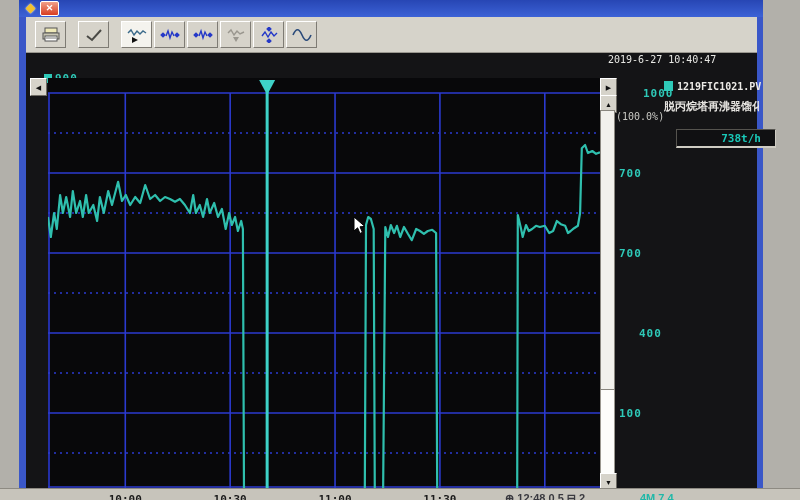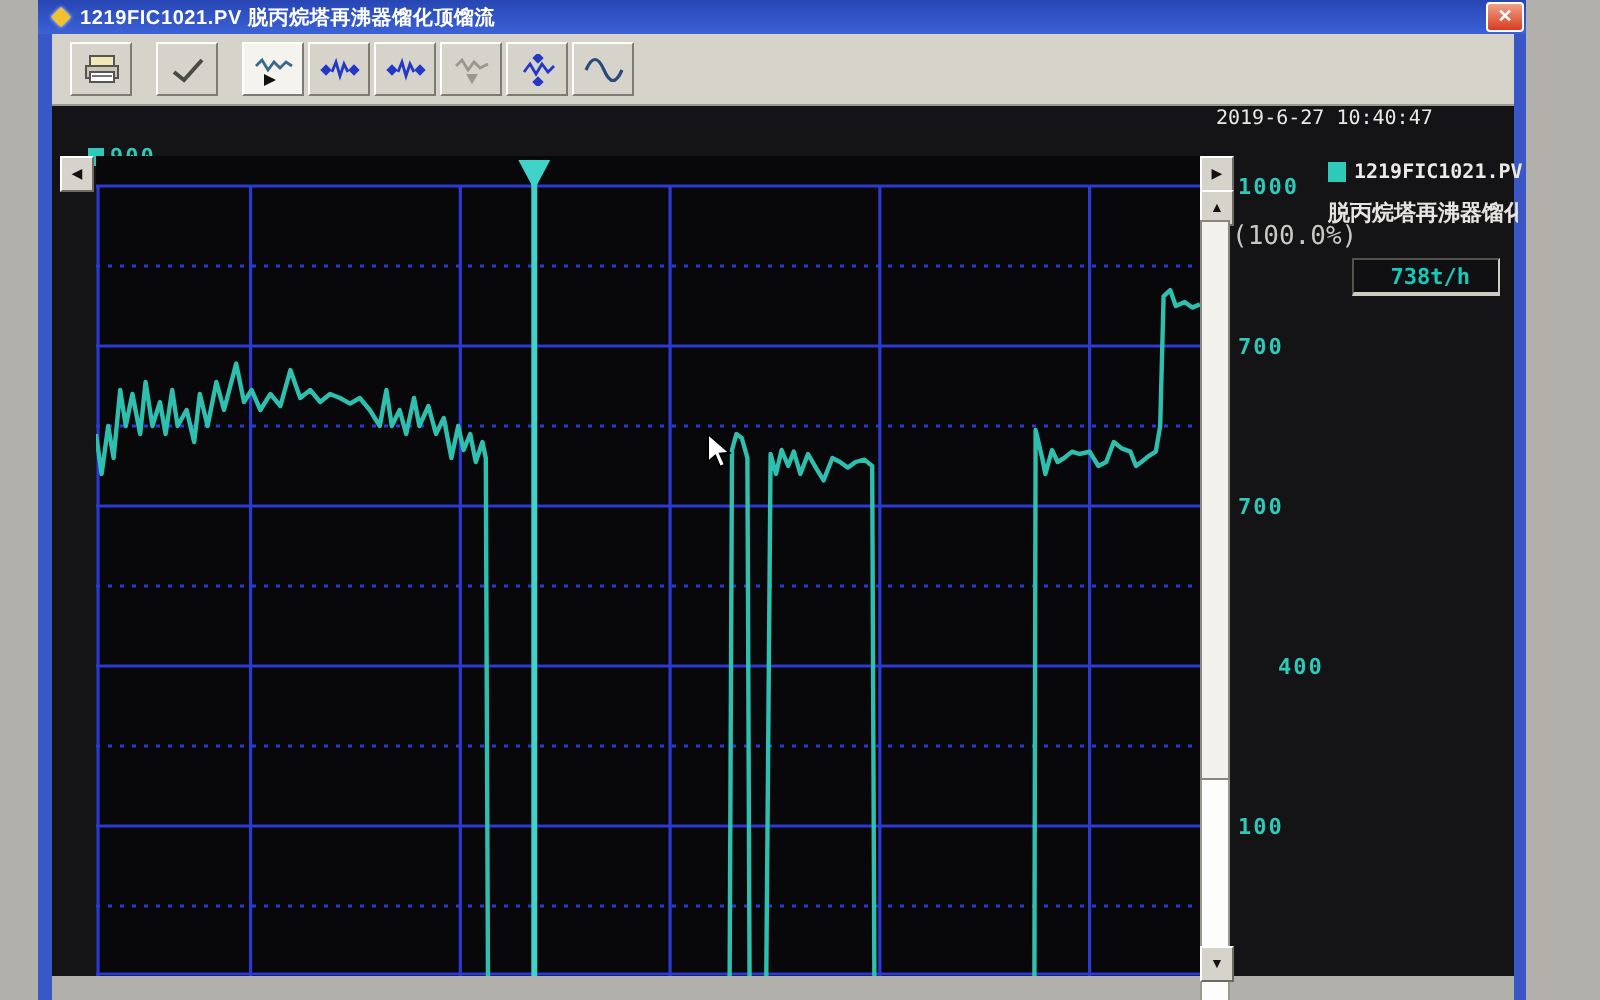--- a/index.html
+++ b/index.html
@@ -41,28 +41,28 @@
 
   
   .sbtn{position:absolute;width:15px;height:16px;background:#d6d3ca;border-top:1px solid #fff;border-left:1px solid #fff;
     border-right:1px solid #6e6b64;border-bottom:1px solid #6e6b64;color:#111;font-size:7px;
     display:flex;align-items:center;justify-content:center;line-height:1;}
   .vtrack{position:absolute;left:574px;top:57px;width:15px;height:403px;background:#fdfdfb;border:1px solid #9a978f;box-sizing:border-box;}
   .vthumb{position:absolute;left:574px;top:57px;width:15px;height:280px;background:#f2f1ec;border:1px solid #8a877f;box-sizing:border-box;}
 
   
   .ylab{position:absolute;left:593px;color:#2ec9b8;font-family:"DejaVu Sans Mono",monospace;font-size:11px;font-weight:bold;letter-spacing:1px;}
-  .ypct{position:absolute;left:590px;color:#c9c9c4;font-family:"DejaVu Sans Mono",monospace;font-size:13px;}
+  .ypct{position:absolute;left:590px;color:#c9c9c4;font-family:"DejaVu Sans Mono",monospace;font-size:10px;}
 
   
   .panel-legend{position:absolute;left:638px;top:28px;display:flex;align-items:flex-start;gap:4px;}
   .panel-legend .sq{width:9px;height:10px;background:#2ec9b8;}
   .panel-legend span{color:#eceae6;font-size:10px;font-weight:bold;font-family:"DejaVu Sans Mono",monospace;white-space:nowrap;}
   .panel-desc{position:absolute;left:638px;top:46px;width:95px;overflow:hidden;color:#e6e4e0;font-size:11px;font-weight:bold;white-space:nowrap;}
-  .value-box{position:absolute;left:650px;top:76px;width:74px;height:19px;background:#101012;
+  .value-box{position:absolute;left:650px;top:76px;width:100px;height:19px;background:#101012;
     border-top:1px solid #55534e;border-left:1px solid #55534e;border-bottom:2px solid #cfccc3;border-right:1px solid #cfccc3;
     box-sizing:border-box;display:flex;align-items:center;justify-content:flex-end;padding-right:14px;}
   .value-box span{color:#19c8b8;font-family:"DejaVu Sans Mono",monospace;font-size:11px;font-weight:bold;}
 
   
   .bottom-strip{position:absolute;left:0px;top:488px;width:800px;height:12px;background:#c7c4bb;overflow:hidden;border-top:1px solid #8d8a82;}
   .xlab{position:absolute;top:4px;transform:translateX(-50%);color:#1c1c1c;font-family:"DejaVu Sans Mono",monospace;font-size:11px;font-weight:bold;}
   .wmark{position:absolute;top:3px;color:#3a3a40;font-size:11px;font-weight:bold;white-space:nowrap;}
   .wmark.teal{color:#1fb8a8;}
 
@@ -71,21 +71,20 @@
 </head>
 <body>
 
 <div class="screen">
 
   <div class="win-border wb-left"></div>
   <div class="win-border wb-right"></div>
 
   <div class="titlebar">
     <span class="app-diamond"></span>
-    <span class="title-text">1219FIC1021.PV 脱丙烷塔再沸器馏化顶馏流</span>
     <span class="close-btn">✕</span>
   </div>
 
   <div class="toolbar" id="toolbar">
       <div class="tbtn">
         <span>
           <svg width="20" height="16">
             <rect x="4" y="1" width="12" height="5" fill="#efe9b8" stroke="#555"></rect>
             <rect x="2" y="6" width="16" height="6" fill="#c9c6b4" stroke="#555"></rect>
             <rect x="4" y="9" width="12" height="5" fill="#fff" stroke="#555"></rect>
@@ -188,21 +187,21 @@
         </svg>
     </div>
 
     <div class="sbtn" style="left:574px;top:25px;">▶</div>
     <div class="sbtn" style="left:574px;top:42px;">▲</div>
     <div class="vtrack"></div>
     <div class="vthumb"></div>
     <div class="sbtn" style="left:574px;top:420px;">▼</div>
 
     <div id="ylabels">
-        <span class="ylab" style="top: 34px;">1000</span>
+        <span class="ylab" style="top: 34px; margin-left: 24px;">1000</span>
         <span class="ylab" style="top: 114px;">700</span>
         <span class="ylab" style="top: 194px;">700</span>
         <span class="ylab" style="top: 274px; margin-left: 20px;">400</span>
         <span class="ylab" style="top: 354px;">100</span>
         <span class="ypct" style="top: 58px;">(100.0%)</span>
       </div>
 
     <div class="panel-legend">
       <span class="sq"></span>
       <span>1219FIC1021.PV</span>
@@ -210,14 +209,22 @@
     <div class="panel-desc">脱丙烷塔再沸器馏化顶馏流</div>
     <div class="value-box">
       <span>738t/h</span>
     </div>
 
     <svg class="mouse-cursor" width="14" height="20">
       <polygon points="1,1 1,15 4.6,11.8 7,17.5 9.4,16.3 7,10.8 11.8,10.4" fill="#fff" stroke="#000" stroke-width="1"></polygon>
     </svg>
   </div>
 
+  <div class="bottom-strip" id="bottom-strip">
+    <span class="wmark" style="left:505px;">⊕ 12:48 0 5 ⊟ 2</span>
+    <span class="wmark teal" style="left:640px;">4M 7 4</span>
+  <span class="xlab" style="left: 125.28px;">10:00</span>
+      <span class="xlab" style="left: 230.16px;">10:30</span>
+      <span class="xlab" style="left: 335.04px;">11:00</span>
+      <span class="xlab" style="left: 439.92px;">11:30</span>
+    </div>
 
 </div>
 
 </body></html>

